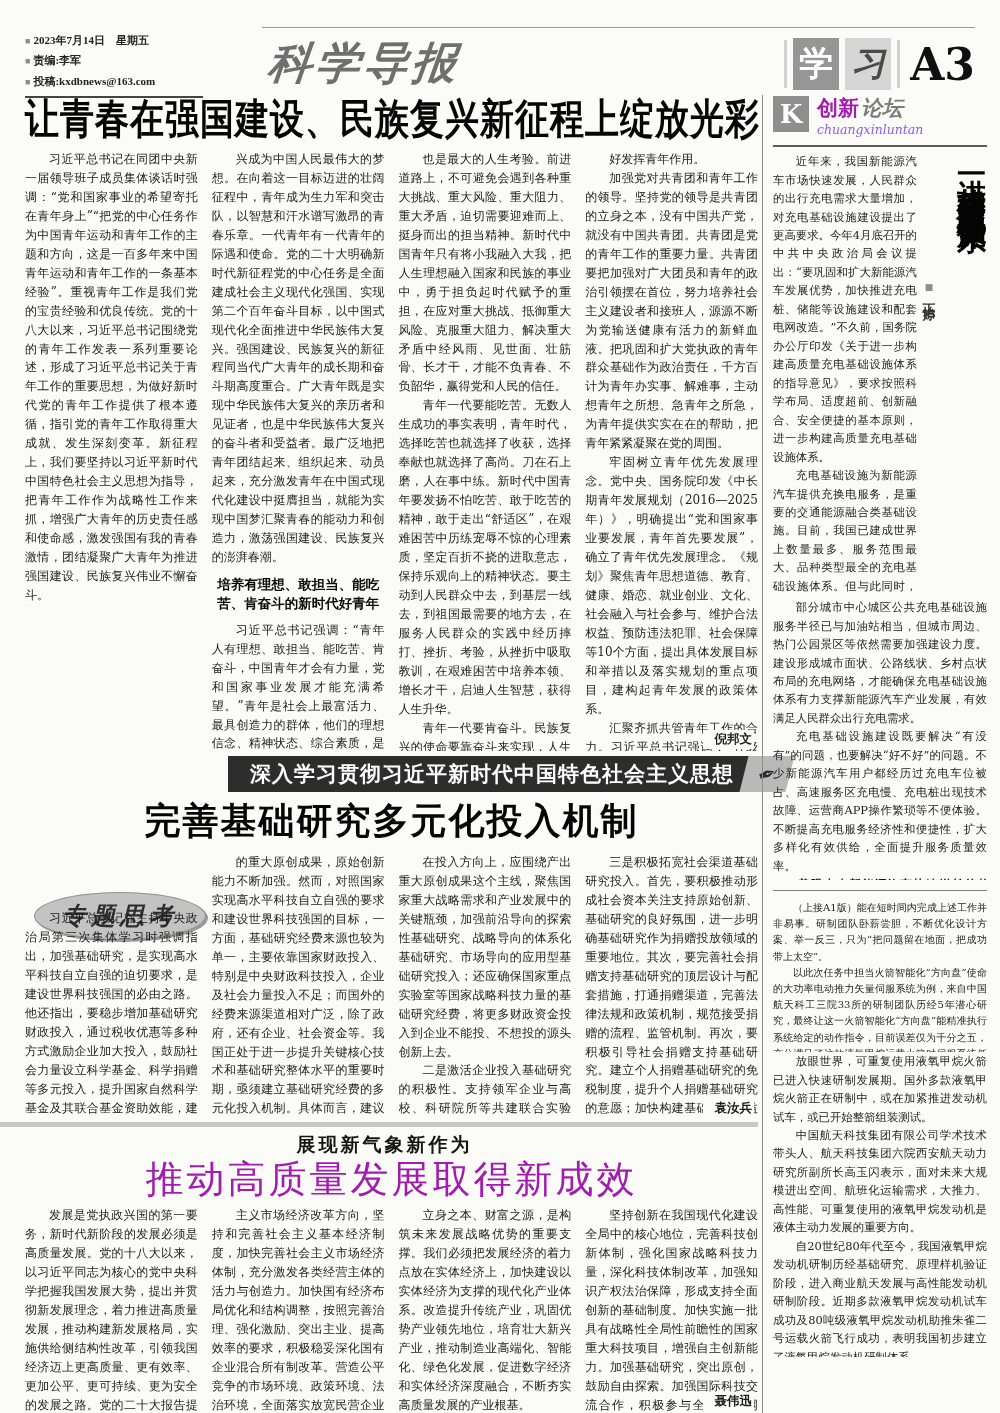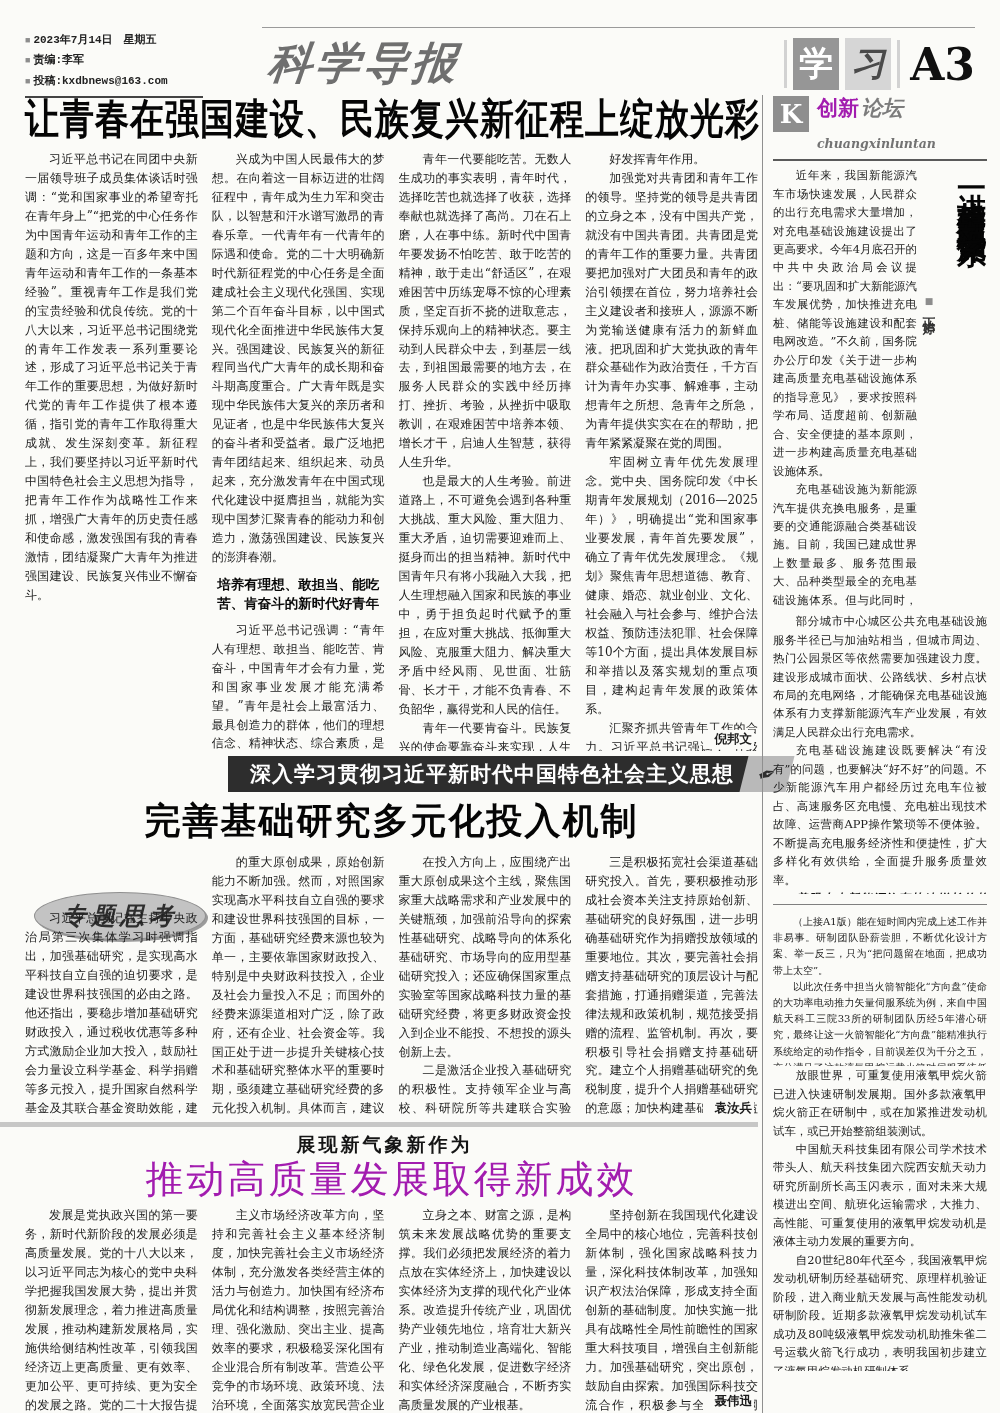--- a/index.html
+++ b/index.html
@@ -1,21 +1,21 @@
 <!DOCTYPE html>
 <html><head>
 <meta charset="utf-8">
 <style>
   html,body{margin:0;padding:0;background:#e8e8e4;}
   .page{position:relative;width:1000px;height:1413px;margin:0 auto;background:#fbfbf8;overflow:hidden;
         font-family:"DejaVu Serif","Liberation Serif",serif;color:#1c1c1c;}
 
   
   .top-rule{position:absolute;left:262px;right:25px;top:27px;height:1px;background:#9a9a9a;}
-  .issue-info{position:absolute;left:25px;top:30px;width:178px;font-family:Liberation Mono, monospace;
+  .issue-info{position:absolute;left:25px;top:30px;width:178px;font-family:Liberation Serif, serif;
               font-size:11px;font-weight:700;color:#222;line-height:1.85;border-bottom:2px solid #444;padding-bottom:5px;}
   .issue-info .bullet{color:#8d8d8d;font-size:9px;margin-right:3px;}
   .masthead{position:absolute;left:268px;top:34px;font-size:44px;font-weight:700;font-style:italic;
             color:#6f6f6f;transform:skewX(-6deg);letter-spacing:4px;}
   .page-label{position:absolute;right:25px;top:38px;display:flex;align-items:center;gap:6px;}
   .vbar{width:3px;height:48px;background:#d2d2d2;}
   .tile{width:46px;height:52px;display:flex;align-items:center;justify-content:center;
         font-size:34px;font-weight:900;font-family:"Liberation Sans","DejaVu Sans",sans-serif;}
   .tile-dark{background:#969696;color:#fff;}
   .tile-light{background:#d6d6d6;color:#4a4a4a;font-style:italic;font-family:"DejaVu Serif",serif;}
@@ -65,21 +65,21 @@
 
   
   .side-rule{position:absolute;left:762px;top:95px;bottom:0;width:1px;background:#8f8f8f;}
   .sidebar{position:absolute;left:773px;top:96px;width:214px;}
   .forum-head{display:flex;align-items:flex-start;gap:8px;border-bottom:2px solid #5a5a5a;padding-bottom:8px;}
   .forum-logo{width:36px;height:36px;background:#8e8e8e;color:#fff;display:flex;align-items:center;justify-content:center;
               font-size:26px;font-weight:700;font-family:"DejaVu Serif",serif;}
   .forum-title{font-size:21px;line-height:1.1;}
   .forum-title .t-bold{font-weight:900;color:#a21caf;font-family:"Liberation Sans","DejaVu Sans",sans-serif;}
   .forum-title .t-script{font-style:italic;color:#7c7c7c;font-weight:700;margin-left:2px;}
-  .forum-pinyin{font-style:italic;color:#737373;font-size:12.5px;margin-top:16px;font-weight:bold;}
+  .forum-pinyin{font-style:italic;color:#8b5cf6;font-size:12.5px;margin-top:2px;}
 
   .side-article{display:flex;margin-top:5px;height:440px;overflow:hidden;}
   .side-paras{flex:1;overflow:hidden;}
   .side-paras .para,.side-full .para{font-size:11.4px;line-height:1.62;}
   .side-byline{width:20px;writing-mode:vertical-rl;font-size:12.5px;font-weight:700;color:#333;
                padding-top:130px;letter-spacing:2px;}
   .side-byline .bullet{color:#8d8d8d;font-size:9px;}
   .side-vtitle{width:50px;writing-mode:vertical-rl;font-size:29px;font-weight:900;color:#050505;line-height:1.05;
                letter-spacing:3px;font-family:"Liberation Sans","DejaVu Sans",sans-serif;padding-top:4px;}
   .side-full{margin-top:6px;height:282px;overflow:hidden;}
@@ -116,22 +116,22 @@
   <div class="cols" id="main-cols">
     <div class="col">
         <p class="para">习近平总书记在同团中央新一届领导班子成员集体谈话时强调：“党和国家事业的希望寄托在青年身上”“把党的中心任务作为中国青年运动和青年工作的主题和方向，这是一百多年来中国青年运动和青年工作的一条基本经验”。重视青年工作是我们党的宝贵经验和优良传统。党的十八大以来，习近平总书记围绕党的青年工作发表一系列重要论述，形成了习近平总书记关于青年工作的重要思想，为做好新时代党的青年工作提供了根本遵循，指引党的青年工作取得重大成就、发生深刻变革。新征程上，我们要坚持以习近平新时代中国特色社会主义思想为指导，把青年工作作为战略性工作来抓，增强广大青年的历史责任感和使命感，激发强国有我的青春激情，团结凝聚广大青年为推进强国建设、民族复兴伟业不懈奋斗。</p>
       </div>
     <div class="col">
         <p class="para">兴成为中国人民最伟大的梦想。在向着这一目标迈进的壮阔征程中，青年成为生力军和突击队，以智慧和汗水谱写激昂的青春乐章。一代青年有一代青年的际遇和使命。党的二十大明确新时代新征程党的中心任务是全面建成社会主义现代化强国、实现第二个百年奋斗目标，以中国式现代化全面推进中华民族伟大复兴。强国建设、民族复兴的新征程同当代广大青年的成长期和奋斗期高度重合。广大青年既是实现中华民族伟大复兴的亲历者和见证者，也是中华民族伟大复兴的奋斗者和受益者。最广泛地把青年团结起来、组织起来、动员起来，充分激发青年在中国式现代化建设中挺膺担当，就能为实现中国梦汇聚青春的能动力和创造力，激荡强国建设、民族复兴的澎湃春潮。</p>
         <h4 class="col-subhead">培养有理想、敢担当、能吃苦、肯奋斗的新时代好青年</h4>
         <p class="para">习近平总书记强调：“青年人有理想、敢担当、能吃苦、肯奋斗，中国青年才会有力量，党和国家事业发展才能充满希望。”青年是社会上最富活力、最具创造力的群体，他们的理想信念、精神状态、综合素质，是一个国家发展活力的重要体现，也是一个国家核心竞争力的重要因素。要加强对广大青年的理想信念教育，引导广大青年自觉把个人奋斗融入党和人民的共同奋斗中。</p>
       </div>
     <div class="col">
+        <p class="para">也是最大的人生考验。前进道路上，不可避免会遇到各种重大挑战、重大风险、重大阻力、重大矛盾，迫切需要迎难而上、挺身而出的担当精神。新时代中国青年只有将小我融入大我，把人生理想融入国家和民族的事业中，勇于担负起时代赋予的重担，在应对重大挑战、抵御重大风险、克服重大阻力、解决重大矛盾中经风雨、见世面、壮筋骨、长才干，才能不负青春、不负韶华，赢得党和人民的信任。</p>
         <p class="para">青年一代要能吃苦。无数人生成功的事实表明，青年时代，选择吃苦也就选择了收获，选择奉献也就选择了高尚。刀在石上磨，人在事中练。新时代中国青年要发扬不怕吃苦、敢于吃苦的精神，敢于走出“舒适区”，在艰难困苦中历练宠辱不惊的心理素质，坚定百折不挠的进取意志，保持乐观向上的精神状态。要主动到人民群众中去，到基层一线去，到祖国最需要的地方去，在服务人民群众的实践中经历摔打、挫折、考验，从挫折中吸取教训，在艰难困苦中培养本领、增长才干，启迪人生智慧，获得人生升华。</p>
-        <p class="para">也是最大的人生考验。前进道路上，不可避免会遇到各种重大挑战、重大风险、重大阻力、重大矛盾，迫切需要迎难而上、挺身而出的担当精神。新时代中国青年只有将小我融入大我，把人生理想融入国家和民族的事业中，勇于担负起时代赋予的重担，在应对重大挑战、抵御重大风险、克服重大阻力、解决重大矛盾中经风雨、见世面、壮筋骨、长才干，才能不负青春、不负韶华，赢得党和人民的信任。</p>
         <p class="para">青年一代要肯奋斗。民族复兴的使命要靠奋斗来实现，人生理想的风帆要靠奋斗来扬起。一百多年来，中国共产党和中国人民缔造了震古烁今的辉煌成就，中华民族以昂扬姿态屹立于世界民族之林。</p>
       </div>
     <div class="col">
         <p class="para">好发挥青年作用。</p>
         <p class="para">加强党对共青团和青年工作的领导。坚持党的领导是共青团的立身之本，没有中国共产党，就没有中国共青团。共青团是党的青年工作的重要力量。共青团要把加强对广大团员和青年的政治引领摆在首位，努力培养社会主义建设者和接班人，源源不断为党输送健康有活力的新鲜血液。把巩固和扩大党执政的青年群众基础作为政治责任，千方百计为青年办实事、解难事，主动想青年之所想、急青年之所急，为青年提供实实在在的帮助，把青年紧紧凝聚在党的周围。</p>
         <p class="para">牢固树立青年优先发展理念。党中央、国务院印发《中长期青年发展规划（2016—2025年）》，明确提出“党和国家事业要发展，青年首先要发展”，确立了青年优先发展理念。《规划》聚焦青年思想道德、教育、健康、婚恋、就业创业、文化、社会融入与社会参与、维护合法权益、预防违法犯罪、社会保障等10个方面，提出具体发展目标和举措以及落实规划的重点项目，建构起青年发展的政策体系。</p>
         <p class="para">汇聚齐抓共管青年工作的合力。习近平总书记强调：“各级党委（党组）要坚持党管青年工作原则，加强对共青团工作的领导和支持”。不断创新青年工作思路，努力为青年发展创造良好条件，让青年更积极拥抱新时代新征程、奋进新时代新征程，让青春在强国建设、民族复兴新征程上绽放光彩。</p>
       </div>
     <div class="abs-byline">倪邦文</div>
   </div>

